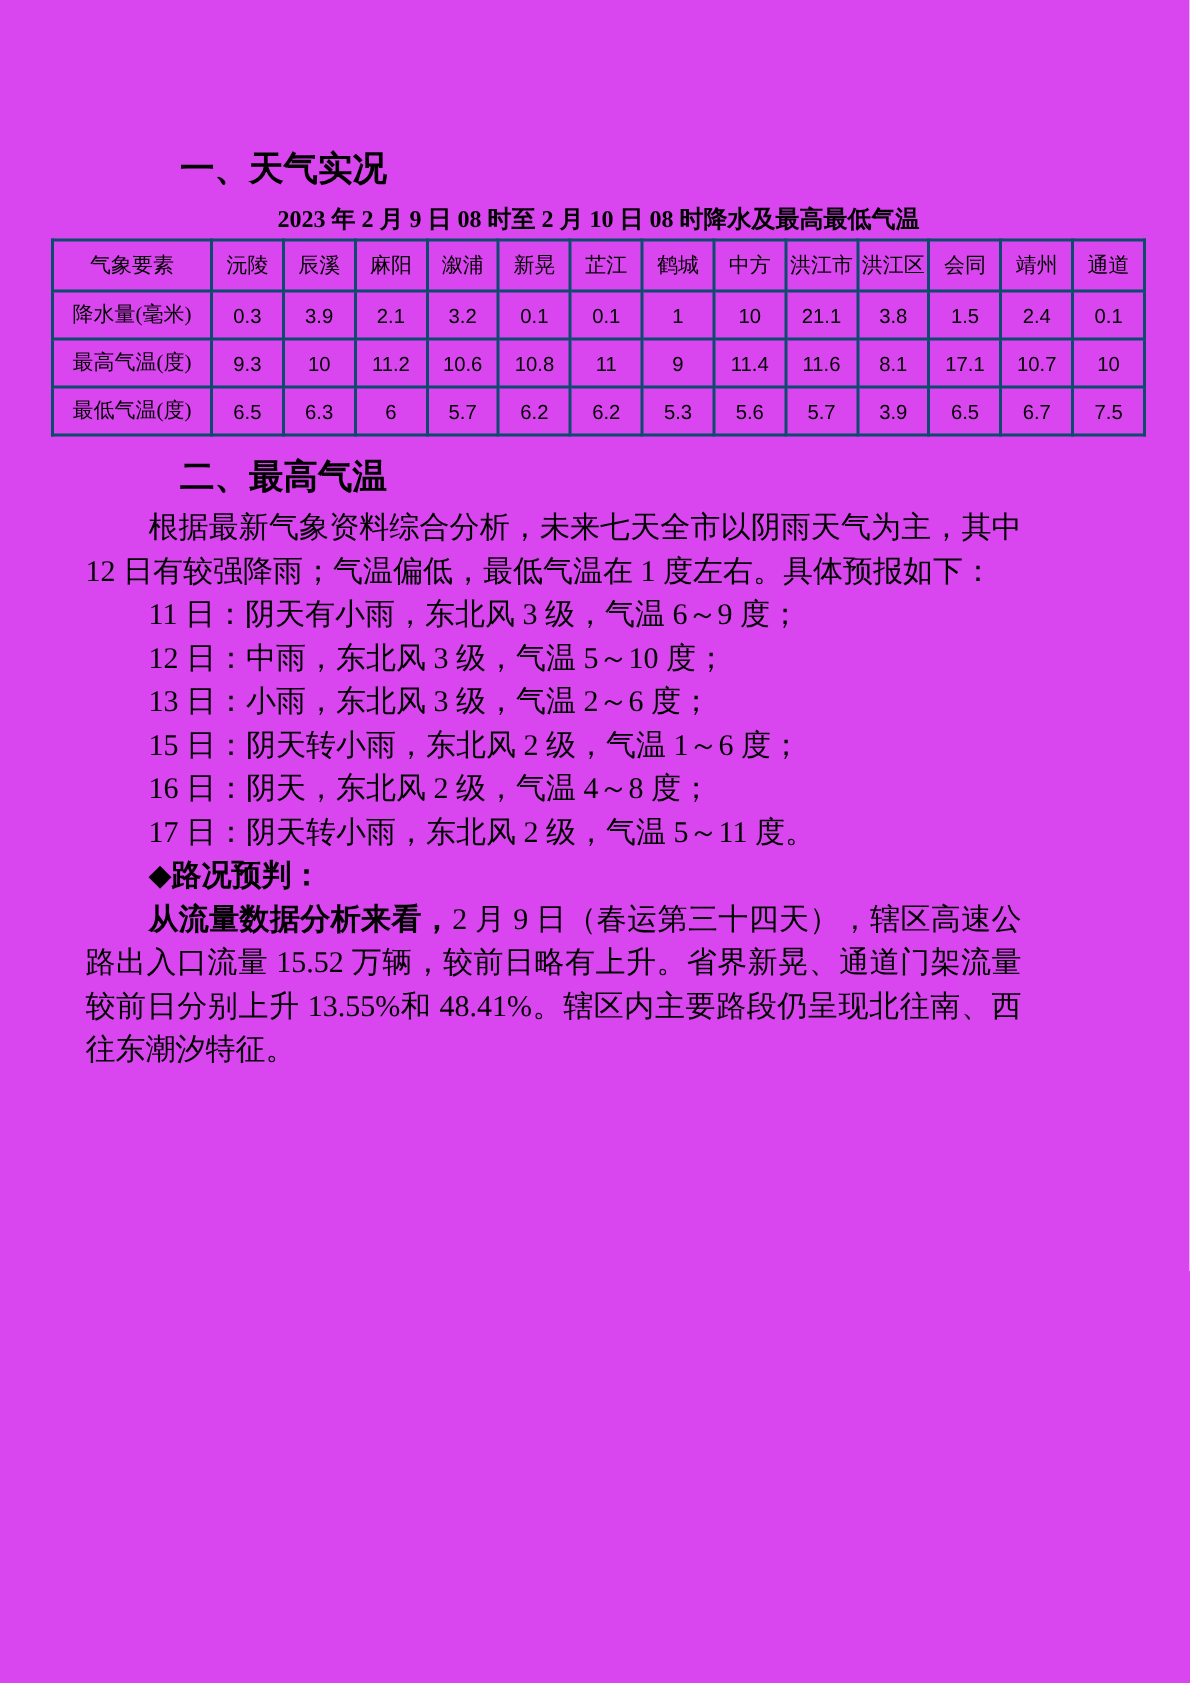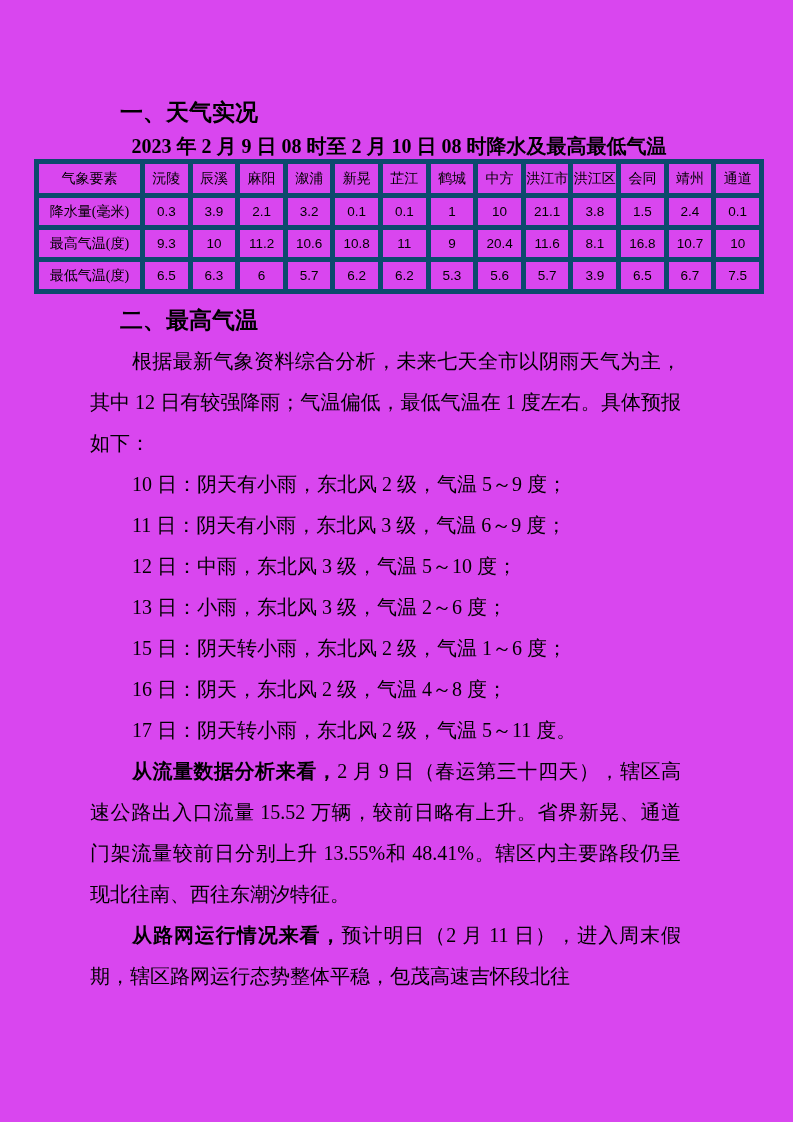--- a/index.html
+++ b/index.html
@@ -18,50 +18,50 @@
     font-weight: 700;
     line-height: 28px;
     margin: 0 0 0 120px;
   }
   .h1-top { padding-top: 99px; }
   .h2-top { margin-top: 13px; }
 
   .table-wrap { margin: 9px 29px 0 34px; }
   .tbl-title {
     text-align: center;
-    font-size: 20px;
+    font-size: 16px;
     font-weight: 700;
     line-height: 21px;
     margin-bottom: 2px;
   }
   table.weather {
     border-collapse: collapse;
     width: 730px;
     table-layout: fixed;
   }
   .weather th, .weather td {
-    border: 5px solid #0c4a6e;
+    border: 2px solid #0c4a6e;
     text-align: center;
     vertical-align: middle;
     padding: 0;
     overflow: hidden;
   }
   .weather th { font-weight: 400; font-size: 14px; height: 34px; }
   .weather td { height: 32px; }
   .weather .col-label { width: 106px; }
   .weather td.label-cell { font-size: 14px; }
   .weather td.num {
     font-family: "Liberation Sans", "DejaVu Sans", sans-serif;
     font-size: 13.5px;
   }
 
   .body-text {
-    margin: 6px 112px 0 90px;
+    margin: 6px 112px 0 57px;
     font-size: 20px;
-    line-height: 41px;
+    line-height: 29px;
     text-align: justify;
   }
   .body-text p { margin: 0; }
   .p-indent { text-indent: 42px; }
   .f-line { padding-left: 42px; text-align: left; }
   .road-head { font-weight: 700; padding-left: 42px; }
   b.lead { font-weight: 700; }
 </style>
 </head>
 <body>
@@ -124,24 +124,24 @@
         </tr>
         <tr>
           <td class="label-cell">最高气温(度)</td>
           <td class="num">9.3</td>
           <td class="num">10</td>
           <td class="num">11.2</td>
           <td class="num">10.6</td>
           <td class="num">10.8</td>
           <td class="num">11</td>
           <td class="num">9</td>
-          <td class="num">20.4</td>
+          <td class="num">11.4</td>
           <td class="num">11.6</td>
           <td class="num">8.1</td>
-          <td class="num">16.8</td>
+          <td class="num">17.1</td>
           <td class="num">10.7</td>
           <td class="num">10</td>
         </tr>
         <tr>
           <td class="label-cell">最低气温(度)</td>
           <td class="num">6.5</td>
           <td class="num">6.3</td>
           <td class="num">6</td>
           <td class="num">5.7</td>
           <td class="num">6.2</td>
@@ -155,25 +155,24 @@
           <td class="num">7.5</td>
         </tr>
       </tbody>
     </table>
   </div>
 
   <div class="h-sec h2-top">二、最高气温</div>
 
   <div class="body-text">
     <p class="p-indent">根据最新气象资料综合分析，未来七天全市以阴雨天气为主，其中 12 日有较强降雨；气温偏低，最低气温在 1 度左右。具体预报如下：</p>
-    <p class="f-line">10 日：阴天有小雨，东北风 2 级，气温 5～9 度；</p>
     <p class="f-line">11 日：阴天有小雨，东北风 3 级，气温 6～9 度；</p>
     <p class="f-line">12 日：中雨，东北风 3 级，气温 5～10 度；</p>
     <p class="f-line">13 日：小雨，东北风 3 级，气温 2～6 度；</p>
     <p class="f-line">15 日：阴天转小雨，东北风 2 级，气温 1～6 度；</p>
     <p class="f-line">16 日：阴天，东北风 2 级，气温 4～8 度；</p>
     <p class="f-line">17 日：阴天转小雨，东北风 2 级，气温 5～11 度。</p>
 
+    <p class="road-head">◆路况预判：</p>
     <p class="p-indent"><b class="lead">从流量数据分析来看，</b><span>2 月 9 日（春运第三十四天），辖区高速公路出入口流量 15.52 万辆，较前日略有上升。省界新晃、通道门架流量较前日分别上升 13.55%和 48.41%。辖区内主要路段仍呈现北往南、西往东潮汐特征。</span></p>
-    <p class="p-indent"><b class="lead">从路网运行情况来看，</b><span>预计明日（2 月 11 日），进入周末假期，辖区路网运行态势整体平稳，包茂高速吉怀段北往</span></p>
   </div>
 
 </div>
 
 </body></html>

